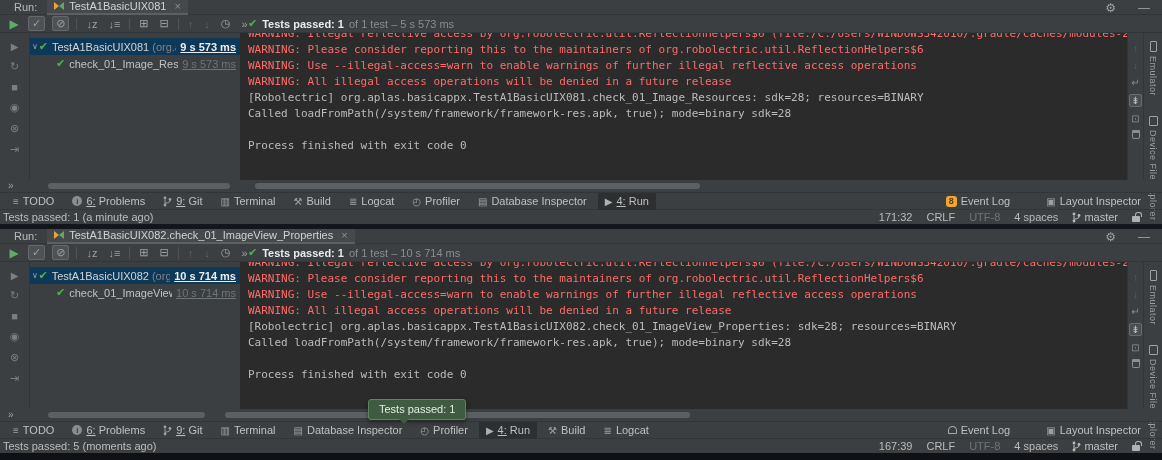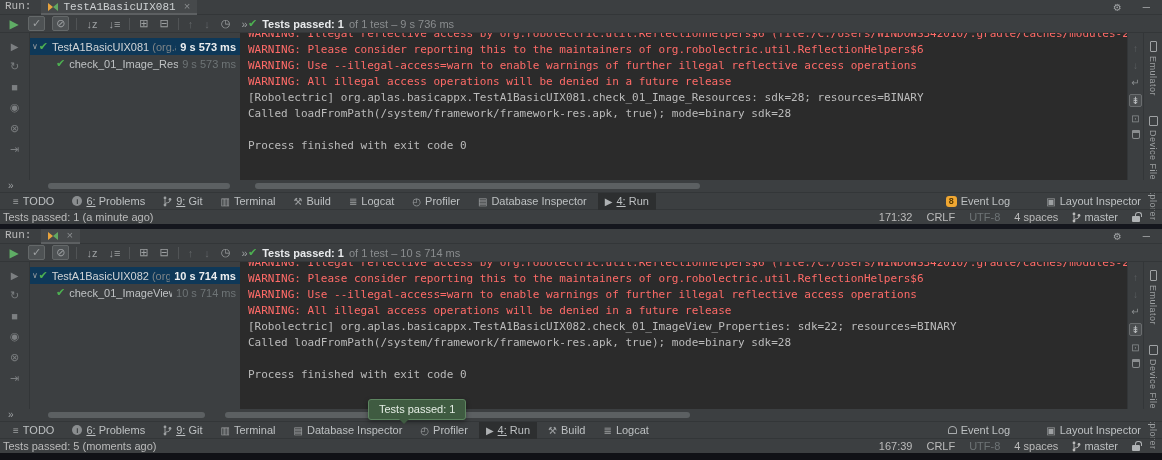--- a/index.html
+++ b/index.html
@@ -4,21 +4,21 @@
 <style>
   * { margin:0; padding:0; box-sizing:border-box; }
   html,body { width:1162px; height:460px; overflow:hidden; background:#3c3f41;
     font-family:"Liberation Sans", sans-serif; font-size:11px; color:#bbbbbb; }
   .w { position:absolute; left:0; width:1162px; height:224px; background:#3c3f41; }
   #w0 { top:0; } #w1 { top:229px; }
   .winsep { position:absolute; left:0; width:1162px; height:5px; top:224px; background:#14161d; }
   .botsep { position:absolute; left:0; top:453px; width:1162px; height:7px; background:#101116; }
 
   
-  .hdr { height:15px; display:flex; align-items:flex-start; padding-left:5px; position:relative; border-bottom:1px solid #333638;font-family:Liberation Mono, monospace; }
+  .hdr { height:15px; display:flex; align-items:center; padding-left:14px; position:relative; border-bottom:1px solid #333638; }
   .runlbl { color:#bbbbbb; margin-right:10px; }
   .tab { display:flex; align-items:center; gap:5px; background:#46494b; height:15px; padding:0 7px; border-bottom:2px solid #5d6062; }
   .cfg { display:inline-flex; align-items:center; }
   .tri-o { width:0;height:0;border-top:4px solid transparent;border-bottom:4px solid transparent;border-left:5px solid #e8a33d; }
   .tri-g { width:0;height:0;border-top:4px solid transparent;border-bottom:4px solid transparent;border-right:5px solid #62a862; }
   .tabtitle { color:#cfd2d4; }
   .closex { color:#8a8d8f; margin-left:3px; cursor:default; }
   .hdr-right { position:absolute; right:12px; top:0; height:15px; display:flex; gap:22px; align-items:center; color:#9da0a2; font-size:12px; }
 
   
@@ -38,21 +38,21 @@
   .body { height:147px; display:flex; }
   .lstrip { width:30px; border-right:1px solid #333638; display:flex; flex-direction:column; align-items:center; gap:8px; padding-top:8px; color:#7c7f81; font-size:11px; }
   .lstrip .g1 { font-size:10px; }
   .tree { width:210px; padding-top:5px; }
   .trow { height:17px; display:flex; align-items:center; white-space:nowrap; padding:0 4px 0 2px; }
   .trow.sel { background:#0e3858; }
   .chev { color:#9da0a2; font-size:8px; width:10px; }
   .tck { color:#4db051; margin-right:4px; }
   .tname { color:#d2d4d6; overflow:hidden; }
   .tname .pkg { color:#7f8486; }
-  .tdur { margin-left:auto; padding-left:4px; flex-shrink:0; }
+  .tdur { margin-left:auto; padding-left:4px; flex-shrink:0;text-decoration:underline; }
   .tdur.b { color:#eceeef; font-weight:bold; }
   .tdur.d { color:#6e7476; }
   .trow .ind { width:24px; flex-shrink:0; }
   .tname2 { color:#bfc2c4; overflow:hidden; }
 
   .console { flex:1; background:#2b2b2b; overflow:hidden; padding:2px 0 0 8px;
     font-family:"DejaVu Sans Mono", monospace; font-size:11px; line-height:16px; white-space:nowrap; }
   .cl { min-height:16px; }
   .red { color:#ff6b68; }
   .txt { color:#bbbbbb; }
@@ -132,21 +132,21 @@
       <span class="tbtn">⊟</span>
       <span class="sep"></span>
       <span class="tbtn dim">↑</span>
       <span class="tbtn dim">↓</span>
       <span class="tbtn">◷</span>
       <span class="tbtn">»</span>
     </div>
     <div class="summary">
       <span class="ok">✔</span>
       <b>Tests passed: 1</b>
-      <span class="rest">of 1 test – 9 s 736 ms</span>
+      <span class="rest">of 1 test – 5 s 573 ms</span>
     </div>
   </div>
 
   <div class="body">
     <div class="lstrip">
       <span class="g1">▶</span>
       <span>↻</span>
       <span>■</span>
       <span>◉</span>
       <span>⊗</span>
@@ -284,20 +284,21 @@
 <div class="winsep"></div>
 
 <div class="w" id="w1">
   <div class="hdr">
     <span class="runlbl">Run:</span>
     <div class="tab">
       <span class="cfg">
           <i class="tri-o"></i>
           <i class="tri-g"></i>
         </span>
+      <span class="tabtitle">TestA1BasicUIX082.check_01_ImageView_Properties</span>
       <span class="closex">×</span>
     </div>
     <div class="hdr-right">
       <span>⚙</span>
       <span>—</span>
     </div>
   </div>
 
   <div class="tbar">
     <span class="play">▶</span>
@@ -346,21 +347,21 @@
         <span class="tname2">check_01_ImageView_Properties</span>
         <span class="tdur d">10 s 714 ms</span>
       </div>
     </div>
 
     <div class="console">
       <div class="cl red clip">WARNING: Illegal reflective access by org.robolectric.util.ReflectionHelpers$6 (file:/C:/Users/WINDOWS342010/.gradle/caches/modules-2/files-2.</div>
       <div class="cl red">WARNING: Please consider reporting this to the maintainers of org.robolectric.util.ReflectionHelpers$6</div>
       <div class="cl red">WARNING: Use --illegal-access=warn to enable warnings of further illegal reflective access operations</div>
       <div class="cl red">WARNING: All illegal access operations will be denied in a future release</div>
-      <div class="cl txt">[Robolectric] org.aplas.basicappx.TestA1BasicUIX082.check_01_ImageView_Properties: sdk=22; resources=BINARY</div>
+      <div class="cl txt">[Robolectric] org.aplas.basicappx.TestA1BasicUIX082.check_01_ImageView_Properties: sdk=28; resources=BINARY</div>
       <div class="cl txt">Called loadFromPath(/system/framework/framework-res.apk, true); mode=binary sdk=28</div>
       <div class="cl txt"></div>
       <div class="cl txt">Process finished with exit code 0</div>
     </div>
 
     <div class="cstrip">
       <span class="dim">↑</span>
       <span class="dim">↓</span>
       <span>↵</span>
       <span class="boxed">⇟</span>

